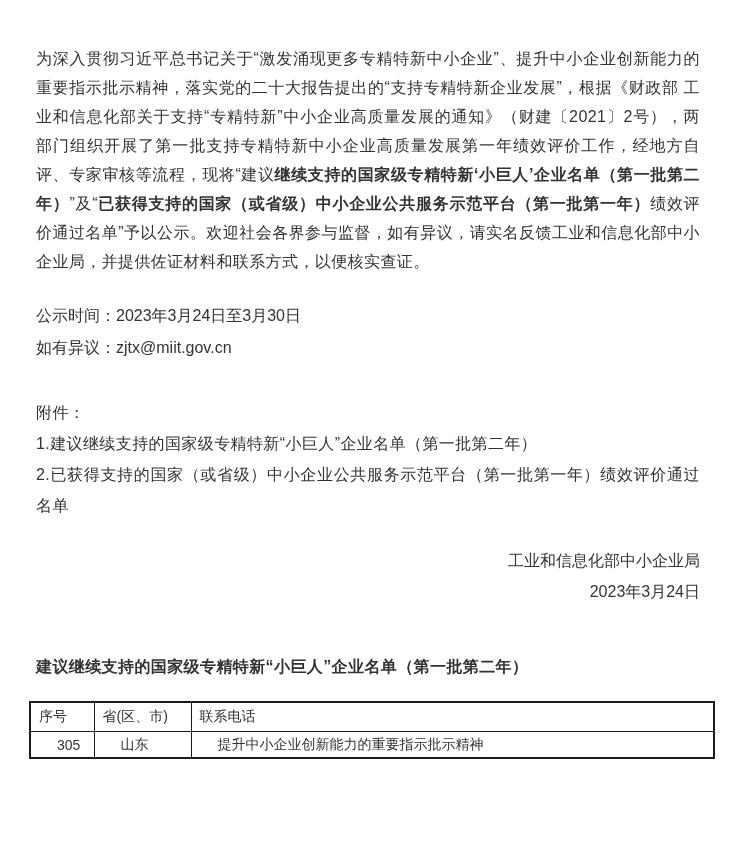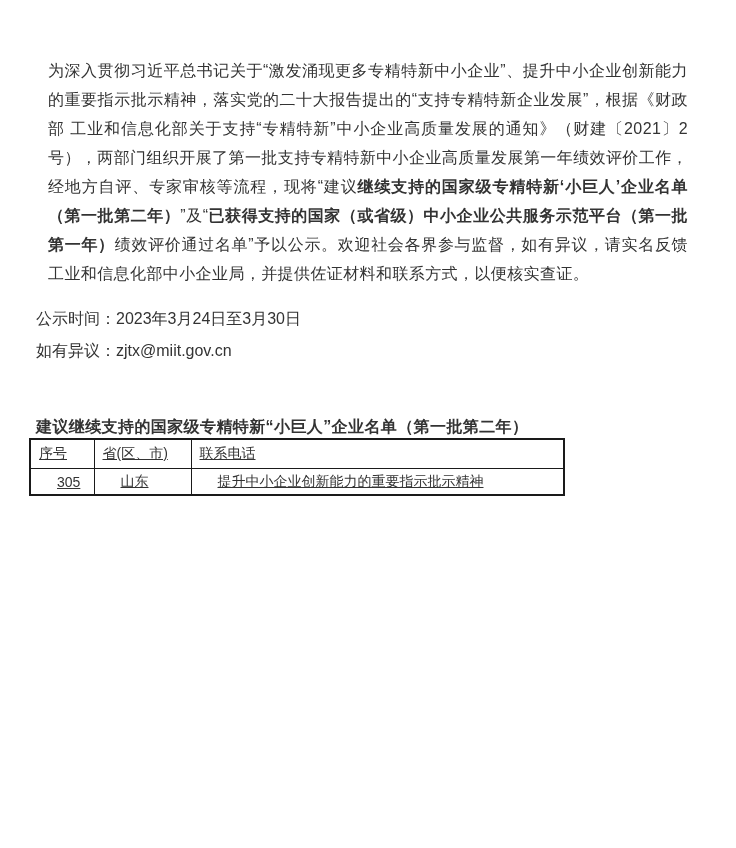--- a/index.html
+++ b/index.html
@@ -12,30 +12,30 @@
     background: #ffffff;
     font-family: "Liberation Sans", "DejaVu Sans", sans-serif;
     color: #333333;
     overflow: hidden;
   }
   .doc {
     padding: 44px 36px 0 36px;
     font-size: 16px;
   }
   .para {
-    margin: 12px;
+    margin: 0;
     line-height: 29px;
     text-align: justify;
     letter-spacing: 0.4px;
   }
   .para .bold {
     font-weight: bold;
   }
   .contact {
-    margin-top: 15px;
+    margin-top: 24px;
   }
   .contact .line {
     line-height: 32px;
   }
   .attach {
     margin-top: 33px;
   }
   .attach .line {
     line-height: 31px;
     text-align: justify;
@@ -45,32 +45,31 @@
     margin-top: 24px;
     text-align: right;
   }
   .signature .line {
     line-height: 31px;
   }
   .table-sec {
     margin-top: 50px;
   }
   .table-title {
-    margin: 0 0 0 0;
+    margin: 0 0 23px 0;
     font-weight: bold;
     font-size: 16px;
     letter-spacing: 0.4px;
   }
   table.roster {
     border-collapse: collapse;
-    width: 536px;
+    width: 686px;
     margin-left: -7px;
     border: 2px solid #1a1a1a;
     table-layout: fixed;
-    text-decoration: underline;
   }
   table.roster th,
   table.roster td {
     border: 1px solid #1a1a1a;
     font-size: 14px;
     font-weight: normal;
     text-align: left;
     padding: 0 8px;
     vertical-align: middle;
     white-space: nowrap;
@@ -87,22 +86,29 @@
 
 <div class="doc">
 
   <p class="para"><span>为深入贯彻习近平总书记关于“激发涌现更多专精特新中小企业”、提升中小企业创新能力的重要指示批示精神，落实党的二十大报告提出的“支持专精特新企业发展”，根据《财政部 工业和信息化部关于支持“专精特新”中小企业高质量发展的通知》（财建〔2021〕2号），两部门组织开展了第一批支持专精特新中小企业高质量发展第一年绩效评价工作，经地方自评、专家审核等流程，现将“建议</span><span class="bold">继续支持的国家级专精特新‘小巨人’企业名单（第一批第二年）</span><span>”及“</span><span class="bold">已获得支持的国家（或省级）中小企业公共服务示范平台（第一批第一年）</span><span>绩效评价通过名单”予以公示。欢迎社会各界参与监督，如有异议，请实名反馈工业和信息化部中小企业局，并提供佐证材料和联系方式，以便核实查证。</span></p>
 
   <div class="contact">
     <div class="line">公示时间：2023年3月24日至3月30日</div>
     <div class="line">如有异议：zjtx@miit.gov.cn</div>
   </div>
 
+  <div class="attach">
+    <div class="line">附件：</div>
+    <div class="line">1.建议继续支持的国家级专精特新“小巨人”企业名单（第一批第二年）</div>
+    <div class="line">2.已获得支持的国家（或省级）中小企业公共服务示范平台（第一批第一年）绩效评价通过名单</div>
+  </div>
 
   <div class="signature">
+    <div class="line">工业和信息化部中小企业局</div>
+    <div class="line">2023年3月24日</div>
   </div>
 
   <div class="table-sec">
     <p class="table-title">建议继续支持的国家级专精特新“小巨人”企业名单（第一批第二年）</p>
     <table class="roster">
       <colgroup>
         <col class="col-index">
         <col class="col-region">
         <col class="col-company">
       </colgroup>

